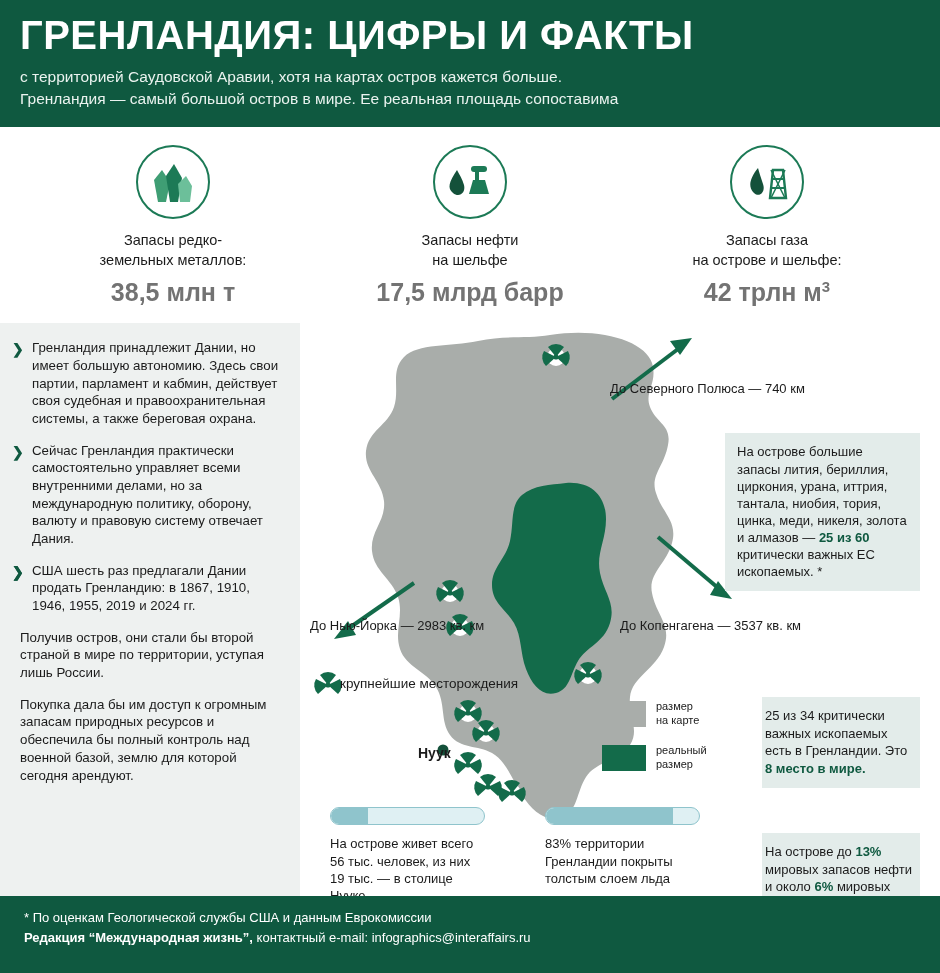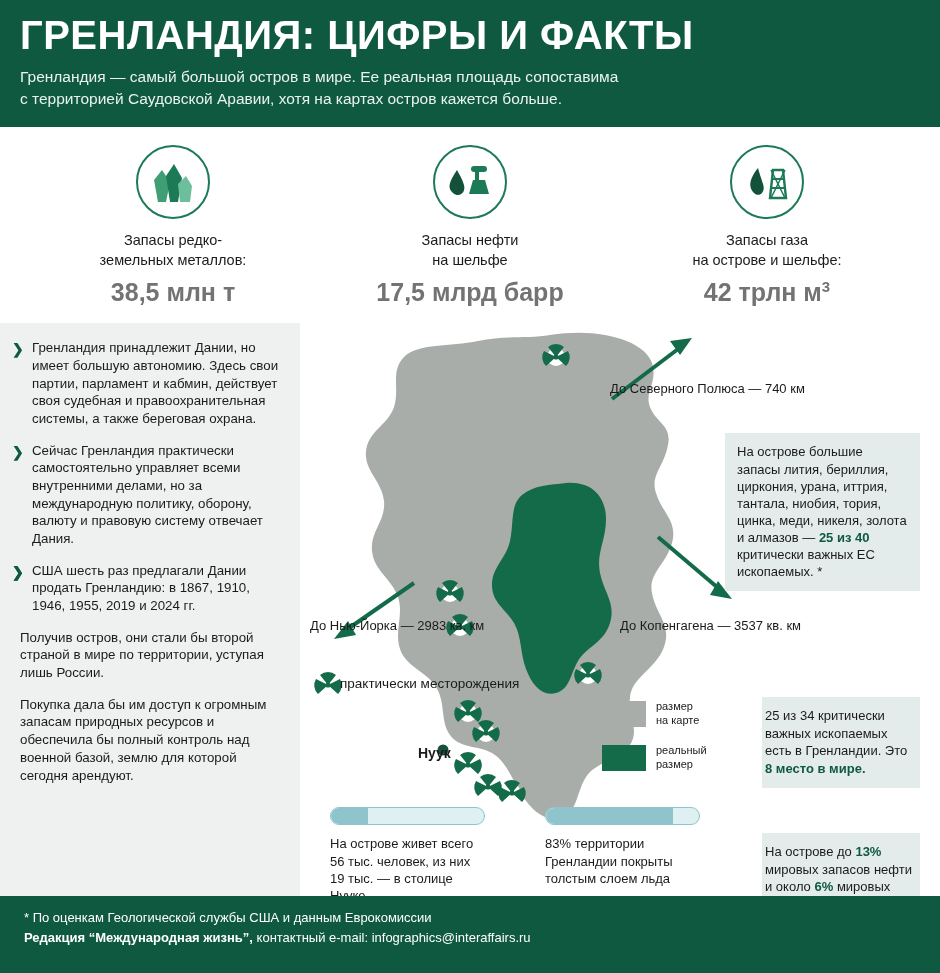--- a/index.html
+++ b/index.html
@@ -199,22 +199,22 @@
   .footer b { font-weight: bold; }
 </style>
 </head>
 <body>
 
 <div class="page">
 
   <div class="header">
     <div class="header-title">ГРЕНЛАНДИЯ: ЦИФРЫ И ФАКТЫ</div>
     <div class="header-sub">
+      <div>с территорией Саудовской Аравии, хотя на картах остров кажется больше.</div>
       <div>Гренландия — самый большой остров в мире. Ее реальная площадь сопоставима</div>
-      <div>с территорией Саудовской Аравии, хотя на картах остров кажется больше.</div>
     </div>
   </div>
 
   <div class="stats">
 
     <div class="stat">
       <div class="stat-icon">
         <svg width="46" height="44" viewBox="0 0 46 44">
           <polygon points="8,42 4,20 12,10 20,22 16,42" fill="#3f9e74"></polygon>
           <polygon points="20,42 16,16 24,4 32,18 28,42" fill="#1c7a56"></polygon>
@@ -421,24 +421,24 @@
             </g>
           <circle cx="143" cy="425" r="5.5" fill="#14513a"></circle>
         </g>
       </svg>
 
       <div class="callout c-north">До Северного Полюса — 740 км</div>
       <div class="callout c-ny">До Нью-Йорка — 2983 кв. км</div>
       <div class="callout c-copen">До Копенгагена — 3537 кв. км</div>
 
       <div class="callout green-box c-minerals">
-        <span>На острове большие запасы лития, бериллия, циркония, урана, иттрия, тантала, ниобия, тория, цинка, меди, никеля, золота и алмазов — </span><b>25 из 40</b><span> критически важных ЕС ископаемых. *</span>
-      </div>
-
-      <div class="callout c-deposits">практически месторождения</div>
+        <span>На острове большие запасы лития, бериллия, циркония, урана, иттрия, тантала, ниобия, тория, цинка, меди, никеля, золота и алмазов — </span><b>25 из 60</b><span> критически важных ЕС ископаемых. *</span>
+      </div>
+
+      <div class="callout c-deposits">крупнейшие месторождения</div>
       <div class="nuuk-label">Нуук</div>
 
       <div class="legend">
         <div class="legend-row">
           <div class="legend-swatch sw-gray"></div>
           <div class="legend-text">
             <div>размер</div>
             <div>на карте</div>
           </div>
         </div>

